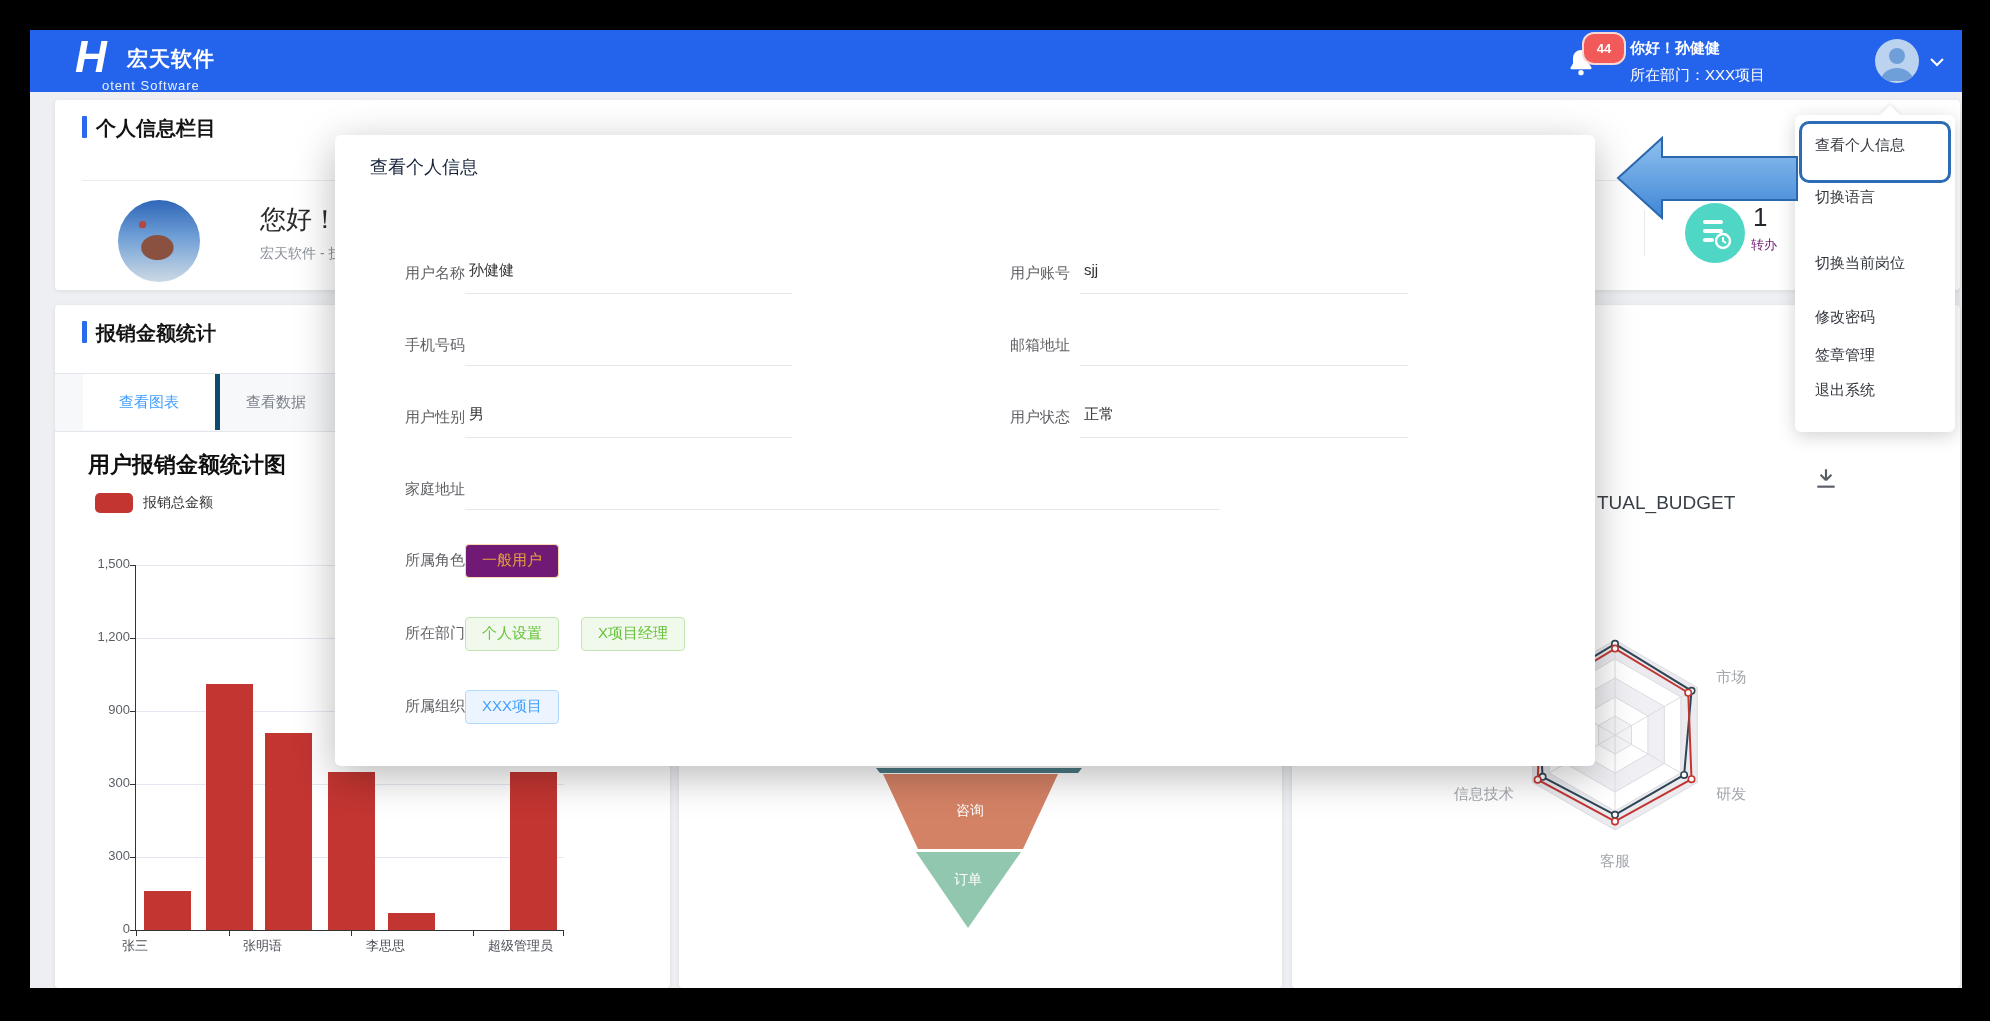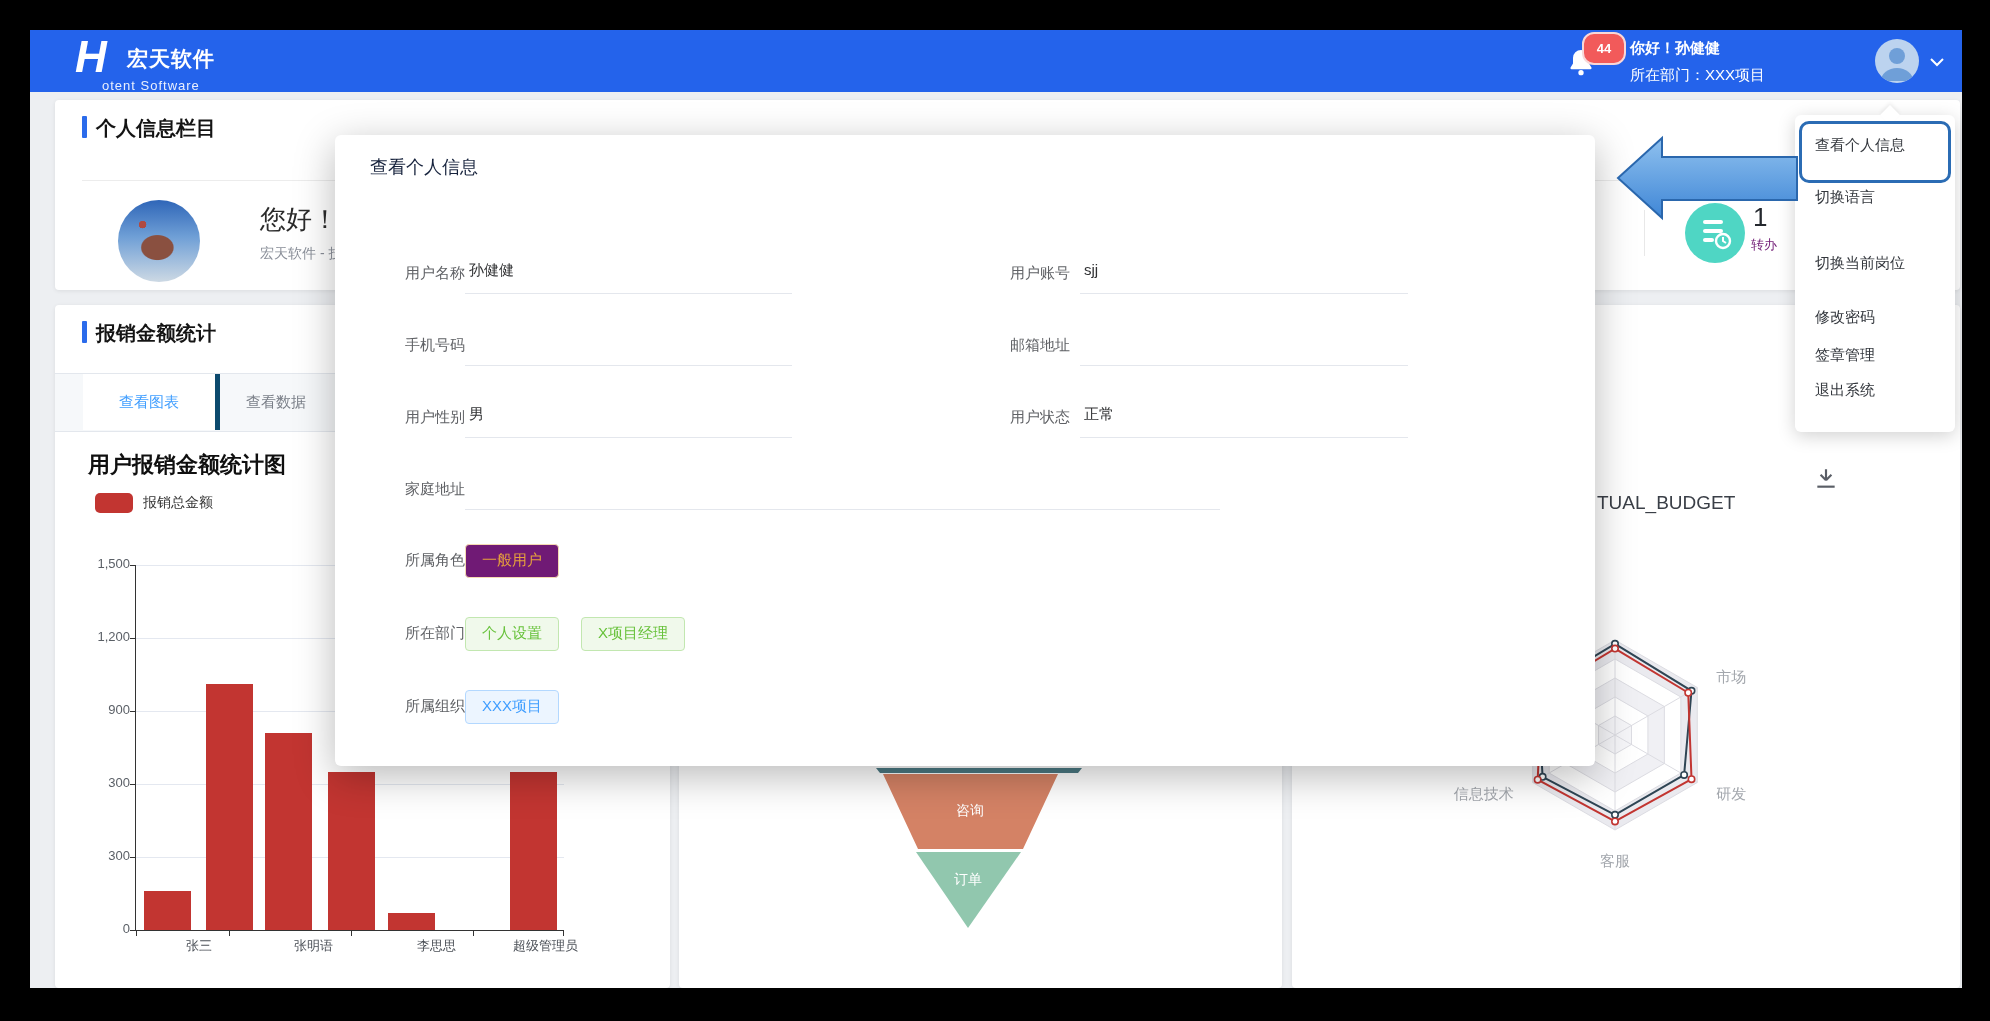--- a/index.html
+++ b/index.html
@@ -58,21 +58,21 @@
   .legend{position:absolute;left:65px;top:463px;display:flex;align-items:center;gap:10px;z-index:1;}
   .legend-swatch{width:38px;height:20px;border-radius:5px;background:#c23531;}
   .legend-text{font-size:14px;color:#333;}
 
   
   #bar-chart{position:absolute;left:105px;top:535px;width:428px;height:365px;
              border-left:1px solid #333;border-bottom:1px solid #333;z-index:1;}
   .gridline{position:absolute;left:0;width:428px;height:1px;background:#e4e8f0;}
   .bar{position:absolute;bottom:0;width:47px;background:#c23531;}
   .ylab{position:absolute;right:434px;width:60px;text-align:right;font-size:13px;color:#5a5f66;}
-  .xlab{position:absolute;top:372px;width:90px;margin-left:-45px;text-align:right;font-size:13px;color:#4a4f56;}
+  .xlab{position:absolute;top:372px;width:90px;margin-left:-45px;text-align:left;font-size:13px;color:#4a4f56;}
   .xtick{position:absolute;top:365px;width:1px;height:6px;background:#333;}
   .ytick{position:absolute;right:428px;width:6px;height:1px;background:#333;}
 
   
   #funnel-chart{position:absolute;left:840px;top:730px;z-index:1;}
   #radar-chart{position:absolute;left:1370px;top:540px;z-index:1;}
   .radar-title-frag{position:absolute;left:1567px;top:462px;font-size:19px;color:#3a3f47;z-index:1;}
   .download-btn{position:absolute;left:1783px;top:435px;width:26px;height:26px;cursor:pointer;z-index:1;}
 
   

